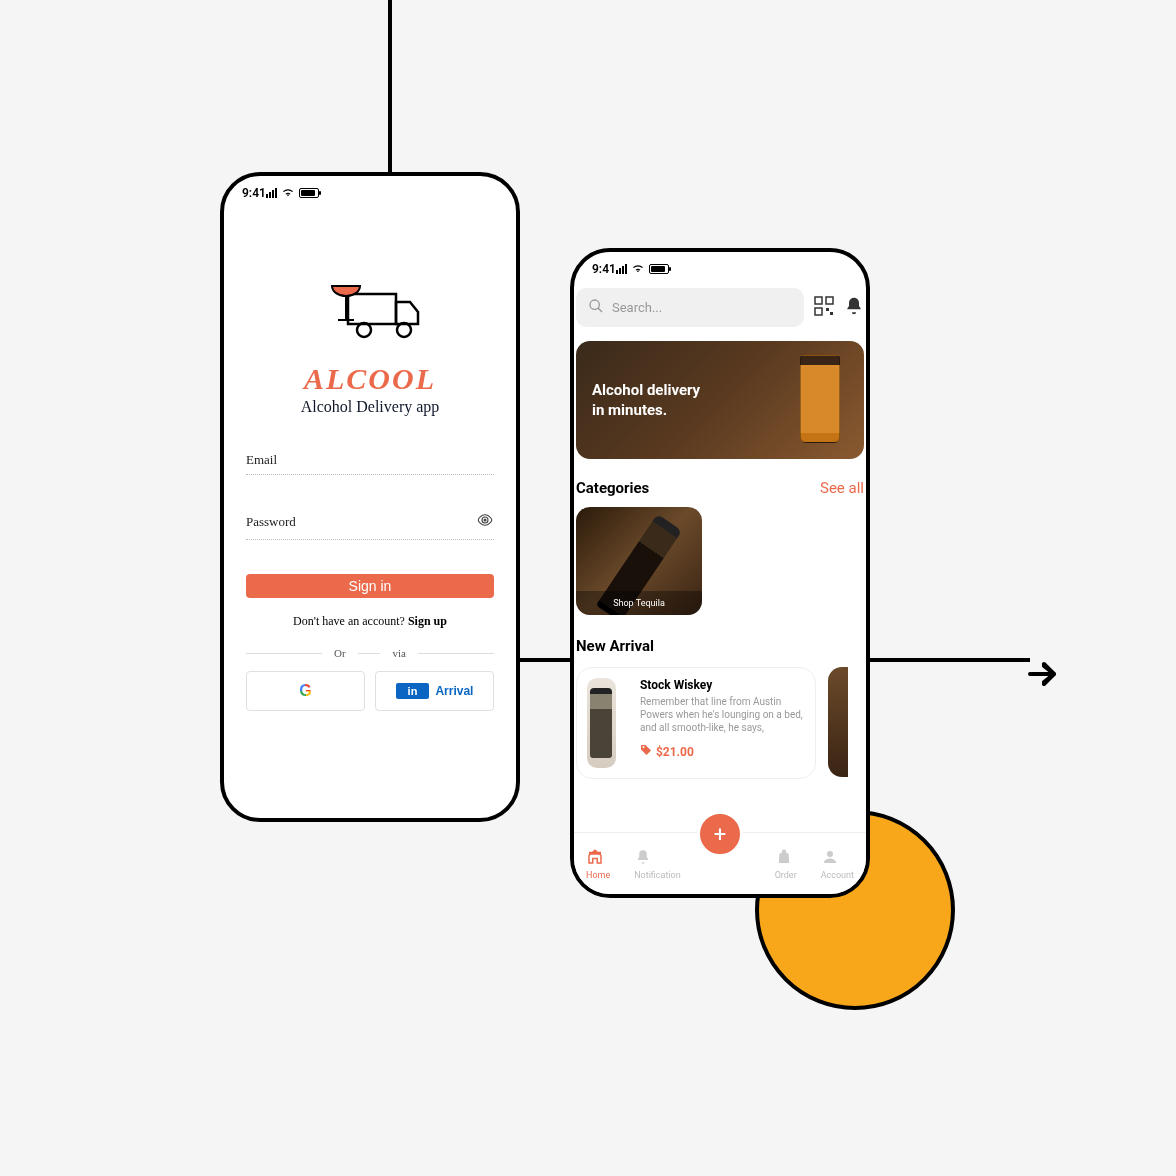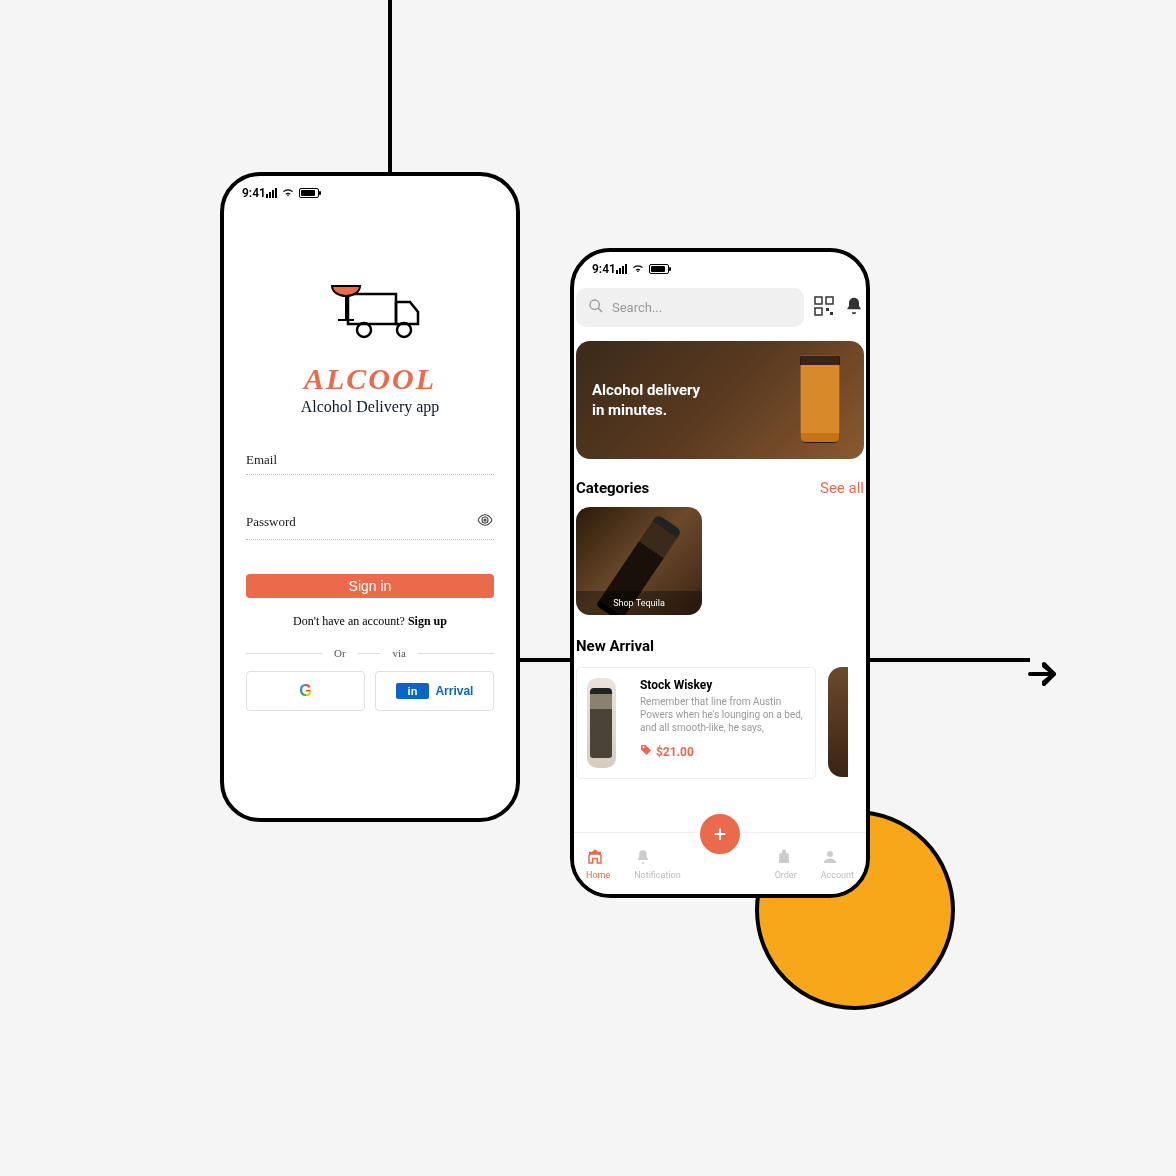--- a/index.html
+++ b/index.html
@@ -60,21 +60,21 @@
   .cats { display:flex; gap:12px; margin-top:10px; }
   .cat { width:126px; height:108px; border-radius:14px; position:relative; overflow:hidden; }
   .cat1 { background:linear-gradient(135deg,#2a1a0a,#6b4a2a,#3a2414); }
   .cat2 { background:linear-gradient(135deg,#a05a14,#d89030,#8a4a10); }
   .cat-overlay { position:absolute; left:0; right:0; bottom:0; height:24px; background:rgba(0,0,0,.35); color:#fff; font-size:9px; display:flex; align-items:center; justify-content:center; }
   .glasses { position:absolute; inset:0; display:flex; align-items:center; justify-content:center; gap:6px; }
   .gl { width:28px; height:60px; background:linear-gradient(to bottom,#3a2416 0 8%,#f4a640 8% 92%,#c47414 92%); border-radius:3px 3px 5px 5px; border:1px solid rgba(0,0,0,.2); }
   .bottle { width:30px; height:110px; background:linear-gradient(to bottom,#222 0 8%,#3a2a1a 8% 30%,#1a100a 30% 95%,#000 95%); border-radius:6px 6px 4px 4px; position:absolute; left:50%; top:6px; transform:translateX(-50%) rotate(34deg); }
 
   .arrival { display:flex; gap:12px; margin-top:12px; }
-  .card { display:flex; gap:24px; background:#fff; border:1px solid #eee; border-radius:4px; padding:10px; width:240px; }
+  .card { display:flex; gap:24px; background:#fff; border:1px solid #eee; border-radius:16px; padding:10px; width:240px; }
   .cardimg { width:76px; height:90px; border-radius:10px; background:linear-gradient(#eae4dc,#d6ccc0); display:flex; align-items:center; justify-content:center; }
   .minibottle{width:22px;height:70px;background:linear-gradient(to bottom,#222 0 8%,#8a8270 8% 30%,#4a4438 30%);border-radius:4px 4px 3px 3px;}
   .cardtxt h4 { font-size:12px; font-weight:700; }
   .cardtxt p { font-size:10px; color:#999; margin-top:3px; line-height:1.3; }
   .price { color:#ec6a4c; font-size:12px; font-weight:700; margin-top:10px; display:flex; align-items:center; gap:4px; }
   .peek { width:20px; height:110px; border-radius:14px 0 0 14px; background:linear-gradient(#6b4a2a,#3a2414); }
 
   .navbar { position:absolute; left:0; right:0; bottom:0; height:62px; border-top:1px solid #eee; display:flex; align-items:center; justify-content:space-around; background:#fff; }
   .navitem { display:flex; flex-direction:column; align-items:flex-start; gap:2px; font-size:9px; color:#bbb; cursor:pointer; }
   .navitem.active { color:#ec6a4c; }

